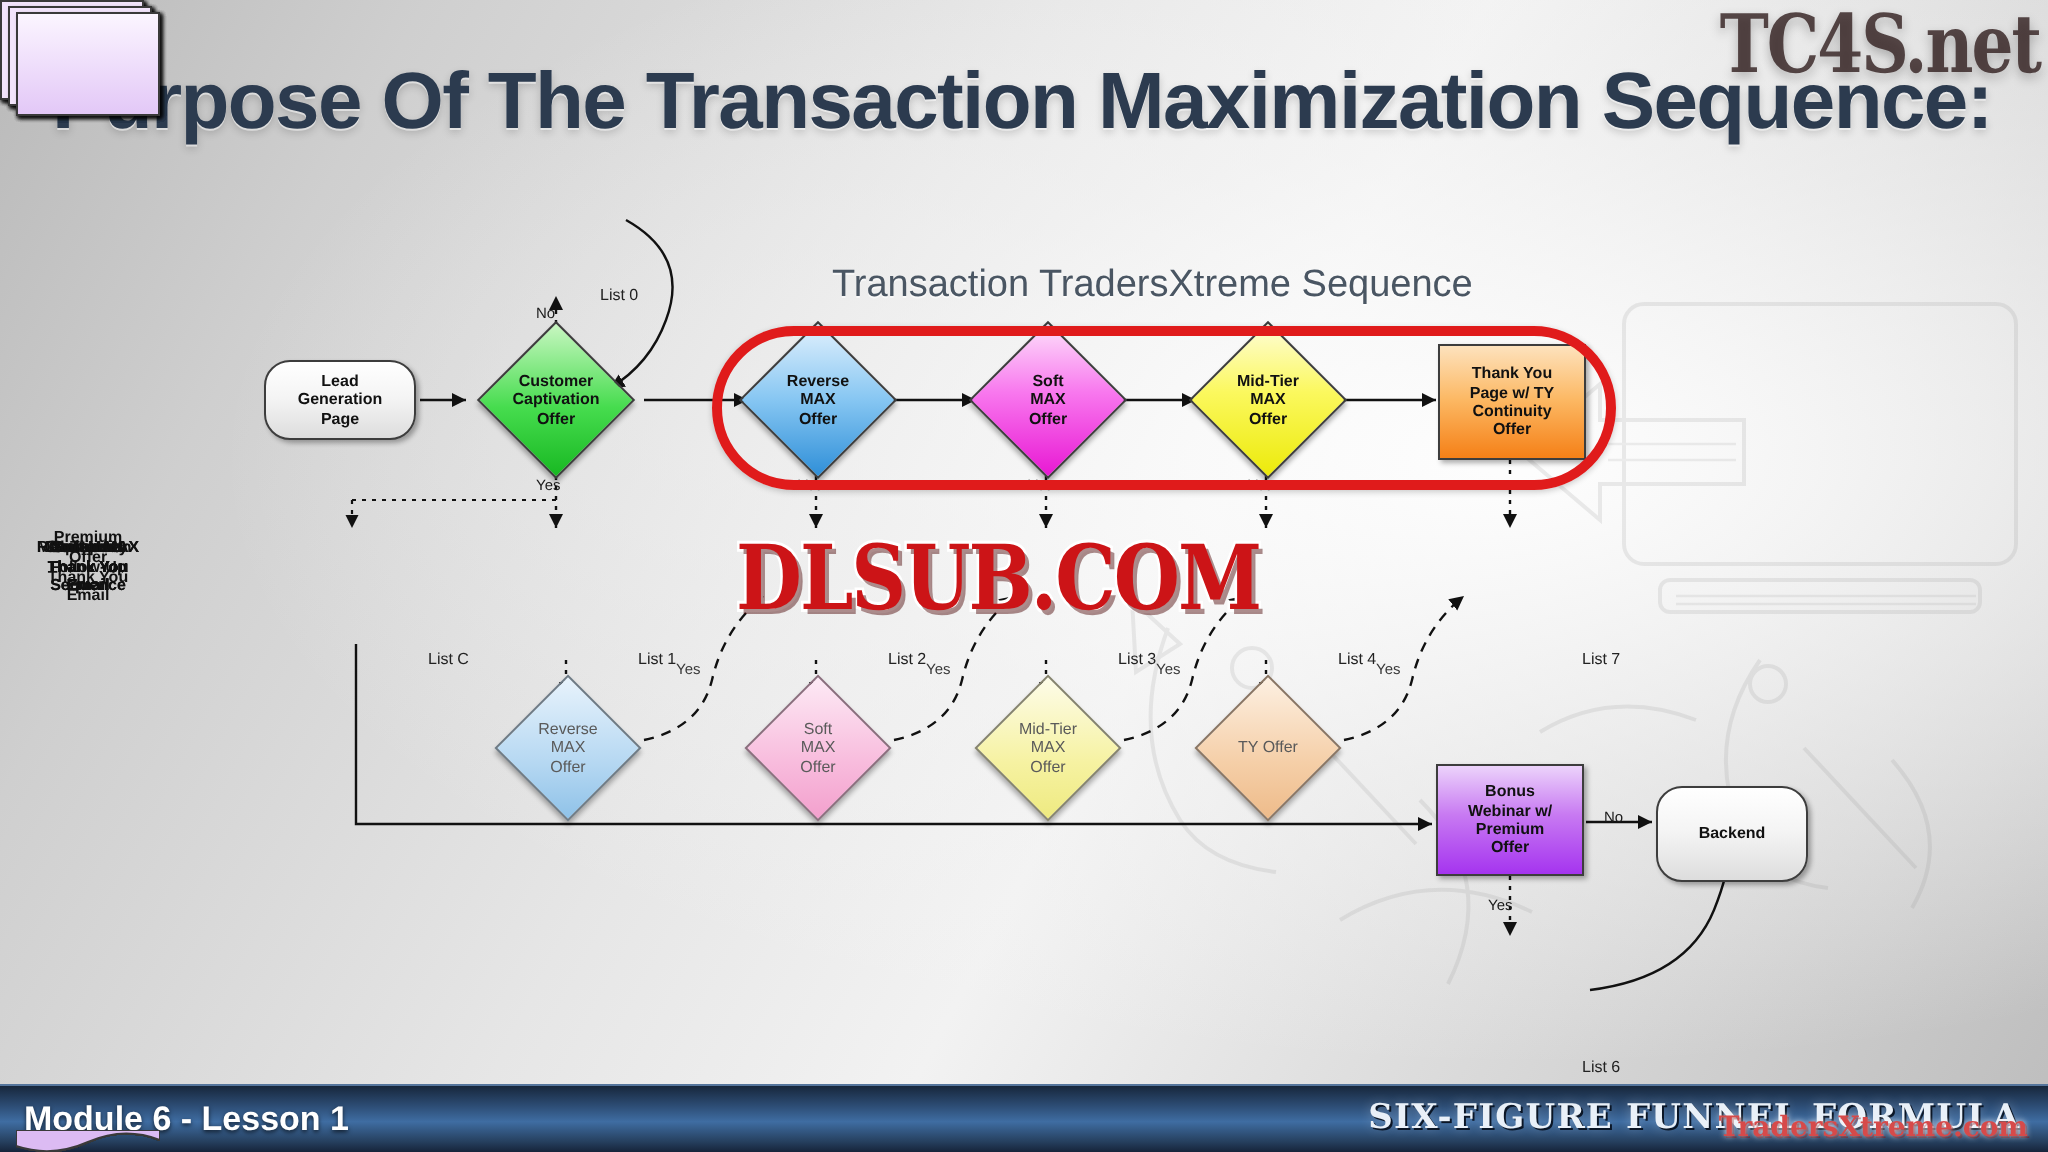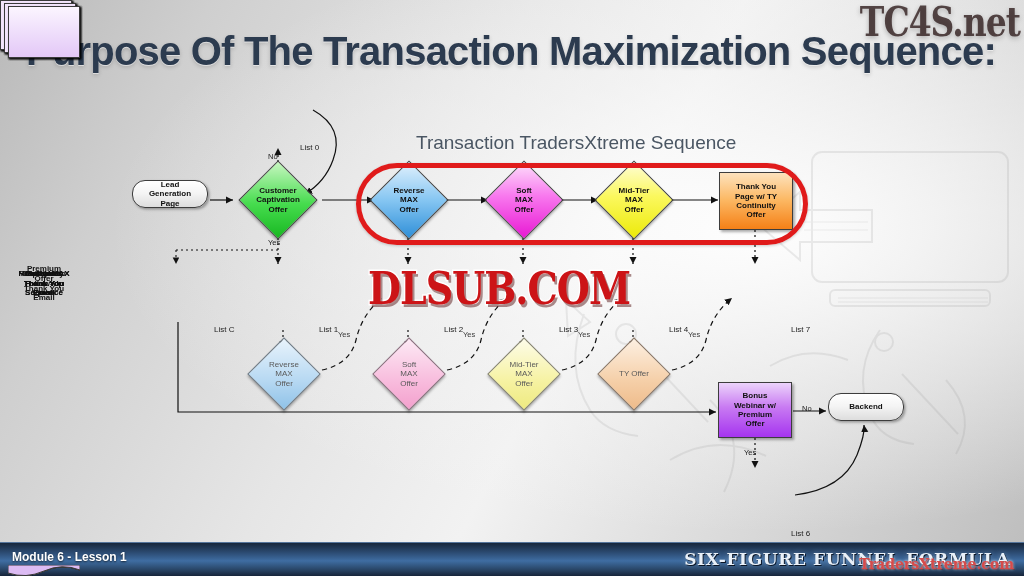--- a/index.html
+++ b/index.html
@@ -37,21 +37,21 @@
   }
 
   
   #footer {
     position:absolute; left:0; right:0; bottom:0; height:34px;
     background:linear-gradient(180deg,#17273c 0%, #2e4f78 32%, #3f6da2 54%, #26405f 84%, #16243a 100%);
     border-top:1px solid #55759c;
   }
   #footer-left {
     position:absolute; left:12px; top:7px;
-    color:#ffffff; font-size:12px; font-weight:bold;
+    color:#ffffff; font-size:17px; font-weight:bold;
     text-shadow:0 1px 2px rgba(0,0,0,0.7);
     white-space:nowrap;
   }
   #footer-brand {
     position:absolute; right:14px; top:6px;
     font-family:"DejaVu Serif", serif;
     font-size:17px; font-weight:bold; letter-spacing:0.6px;
     color:#e9f0f8;
     text-shadow:1px 1px 0 #0b1626, 0 0 6px rgba(255,255,255,0.25);
     white-space:nowrap;
@@ -285,21 +285,21 @@
       <div class="sheet" style="left:4px; top:3px; width:72px; height:50px; background:#e7f7cf;"></div>
       <div class="sheet" style="left:8px; top:6px; width:72px; height:52px; background:linear-gradient(180deg,#e9fbd2 0%,#b9ea84 100%);"></div>
       <svg class="wave" style="left:8px; width:72px;" viewBox="0 0 72 12" preserveAspectRatio="none">
         <path d="M0 0 L0 8 Q18 14 36 6 Q54 -2 72 5 L72 0 Z" fill="#a9e470" stroke="#3a3a3a" stroke-width="1"></path>
       </svg>
       <div class="label" style="left:8px; width:72px;">Prospect<br>Follow-Up<br>Sequence</div>
     </div>
     <div class="listlbl" style="left:272px; top:143px;">List 0</div>
     <div class="elbl" style="left:268px; top:152px;">No</div>
 
-    <div class="shape term" style="left:132px; top:180px; width:76px; height:28px;">
+    <div class="shape term" style="left:132px; top:180px; width:76px; height:40px;">
       <span>Lead<br>Generation<br>Page</span>
     </div>
 
     <div class="shape dia" style="left:238px; top:172px; width:80px; height:56px;">
       <div class="dbox" style="left:12px; top:0px; width:56px; height:56px; background:linear-gradient(135deg,#c9f7c2 0%,#46dc4e 55%,#18b822 100%);"></div>
       <span>Customer<br>Captivation<br>Offer</span>
     </div>
     <div class="elbl" style="left:268px; top:238px;">Yes</div>
 
     <div id="redring"></div>
@@ -417,21 +417,21 @@
     </div>
     <div class="elbl" style="left:688px; top:330px; color:#3a3a3a;">Yes</div>
 
     <div class="shape rect" style="left:718px; top:382px; width:74px; height:56px;
          background:linear-gradient(180deg,#ecd3fb 0%,#c87af2 45%,#a534ef 100%);">
       <span>Bonus<br>Webinar w/<br>Premium<br>Offer</span>
     </div>
     <div class="elbl" style="left:802px; top:404px;">No</div>
     <div class="elbl" style="left:744px; top:448px;">Yes</div>
 
-    <div class="shape term" style="left:828px; top:393px; width:76px; height:28px;">
+    <div class="shape term" style="left:828px; top:393px; width:76px; height:48px;">
       <span>Backend</span>
     </div>
 
     <div class="docs" style="left:717px; top:470px; width:80px; height:58px;">
       <div class="sheet" style="left:0px; top:0px; width:72px; height:50px; background:#f2e4fb;"></div>
       <div class="sheet" style="left:4px; top:3px; width:72px; height:50px; background:#f2e4fb;"></div>
       <div class="sheet" style="left:8px; top:6px; width:72px; height:52px; background:linear-gradient(180deg,#fbf5ff 0%,#e3c8f7 100%);"></div>
       <svg class="wave" style="left:8px; width:72px;" viewBox="0 0 72 12" preserveAspectRatio="none">
         <path d="M0 0 L0 8 Q18 14 36 6 Q54 -2 72 5 L72 0 Z" fill="#dcbbf3" stroke="#3a3a3a" stroke-width="1"></path>
       </svg>

